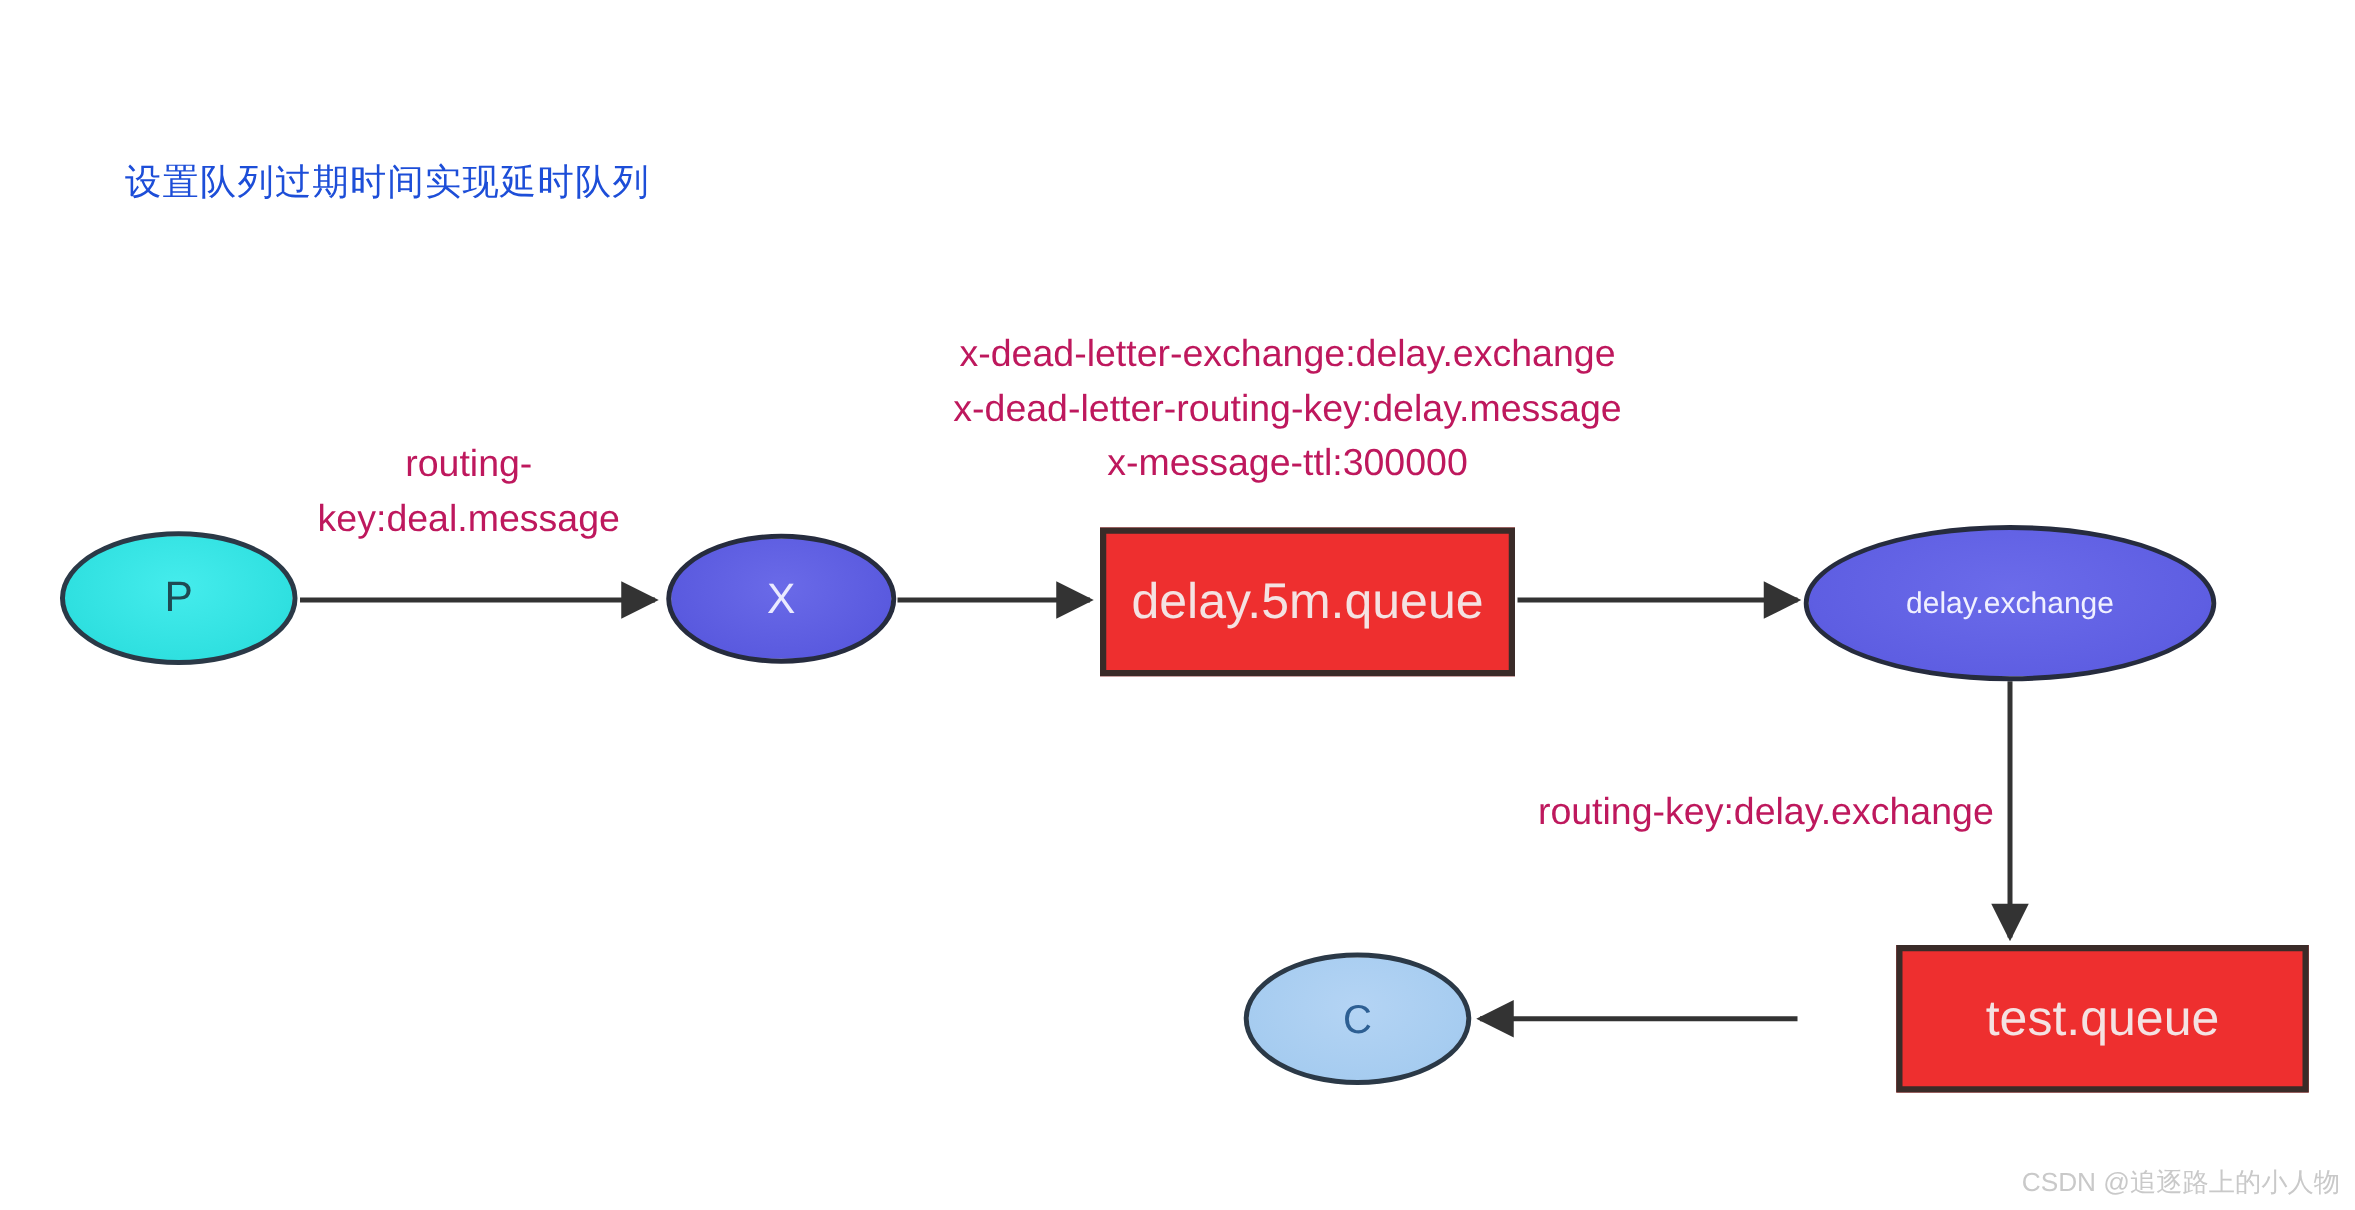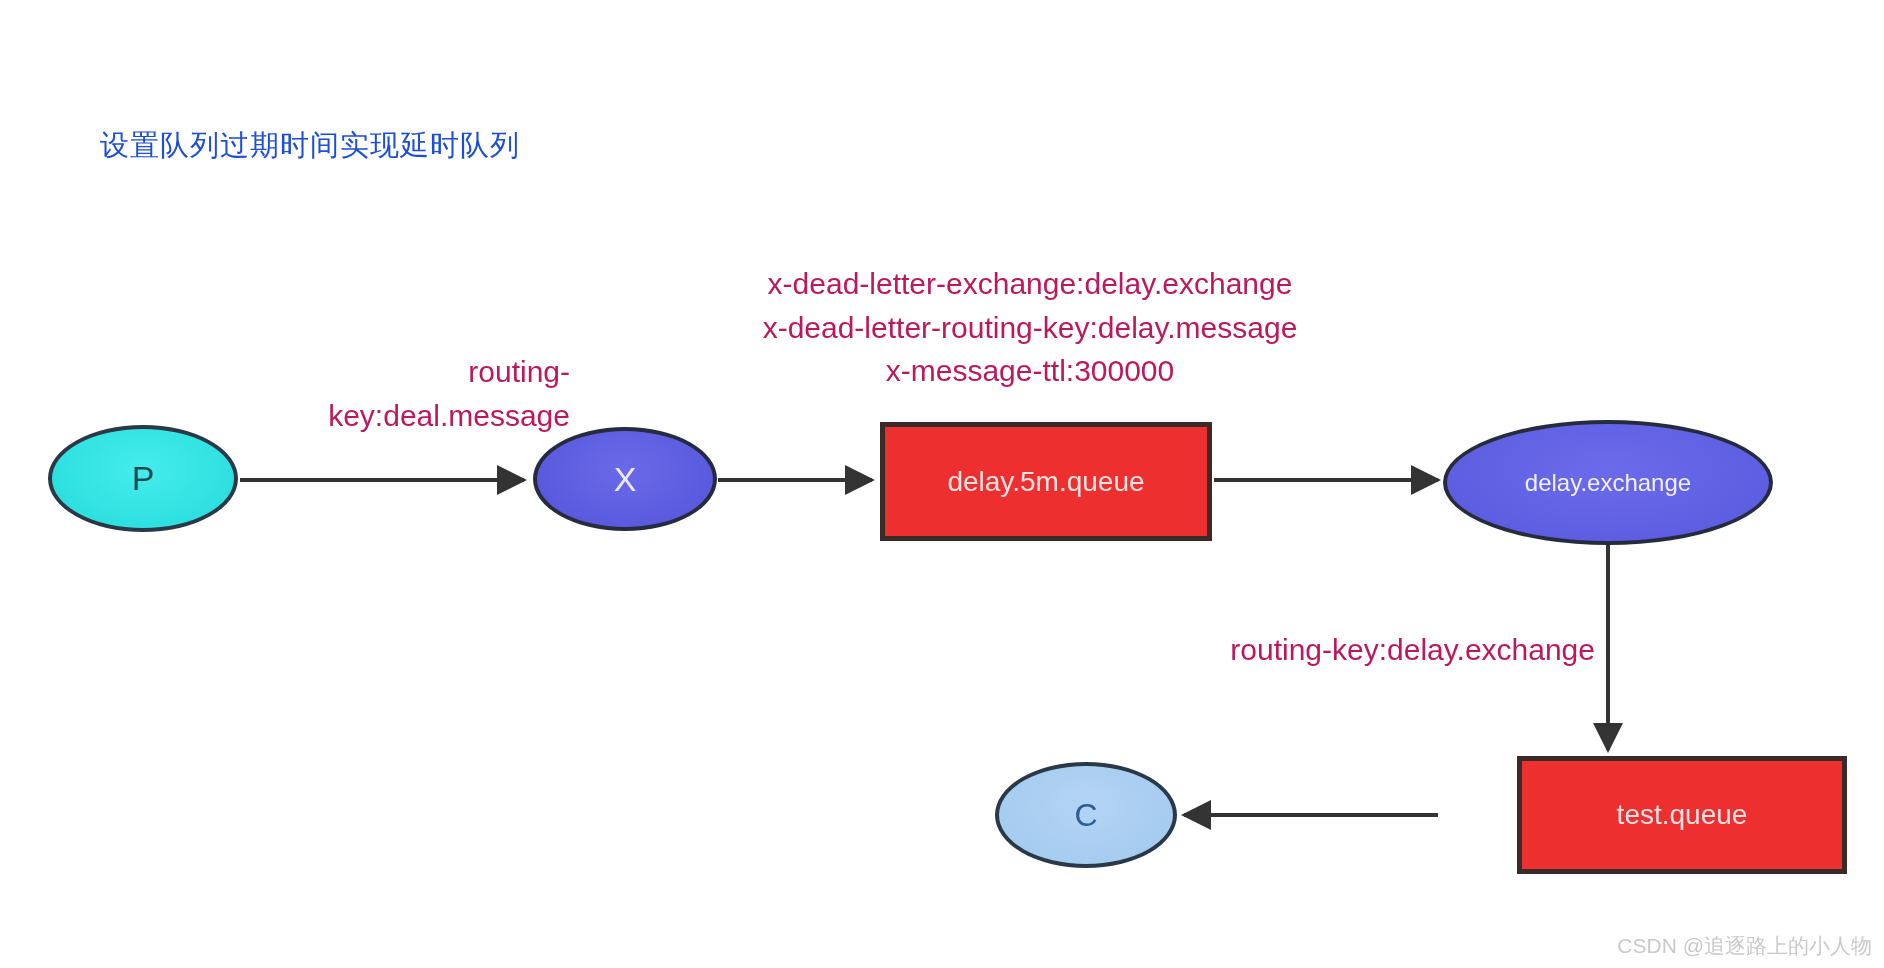--- a/index.html
+++ b/index.html
@@ -52,36 +52,36 @@
   .consumer {
     left: 995px; top: 762px; width: 182px; height: 106px;
     background: radial-gradient(ellipse at 50% 40%, #b4d4f4 0%, #a6ccf0 70%, #9cc2e8 100%);
     border: 4px solid #2b3947;
     color: #2d5f93; font-size: 32px;
   }
   .rect {
     background: #ee2f2f;
     border: 5px solid #3a2b28;
     color: #f4e2e2;
-    font-size: 28px;
+    font-size: 40px;
   }
   .delay-queue { left: 880px; top: 422px; width: 332px; height: 119px; }
   .test-queue  { left: 1517px; top: 756px; width: 330px; height: 118px; }
 
   
   .edge-label {
     position: absolute;
     font-size: 30px;
     color: #be185d;
     white-space: pre-line;
     line-height: 1.45;
   }
   .lbl-deal {
-    left: 220px; top: 350px; width: 350px;
-    text-align: right;
+    left: 200px; top: 350px; width: 350px;
+    text-align: center;
   }
   .lbl-args {
     left: 655px; top: 262px; width: 750px;
     text-align: center;
   }
   .lbl-delay {
     left: 1155px; top: 628px; width: 440px;
     text-align: right;
   }
   .watermark {

